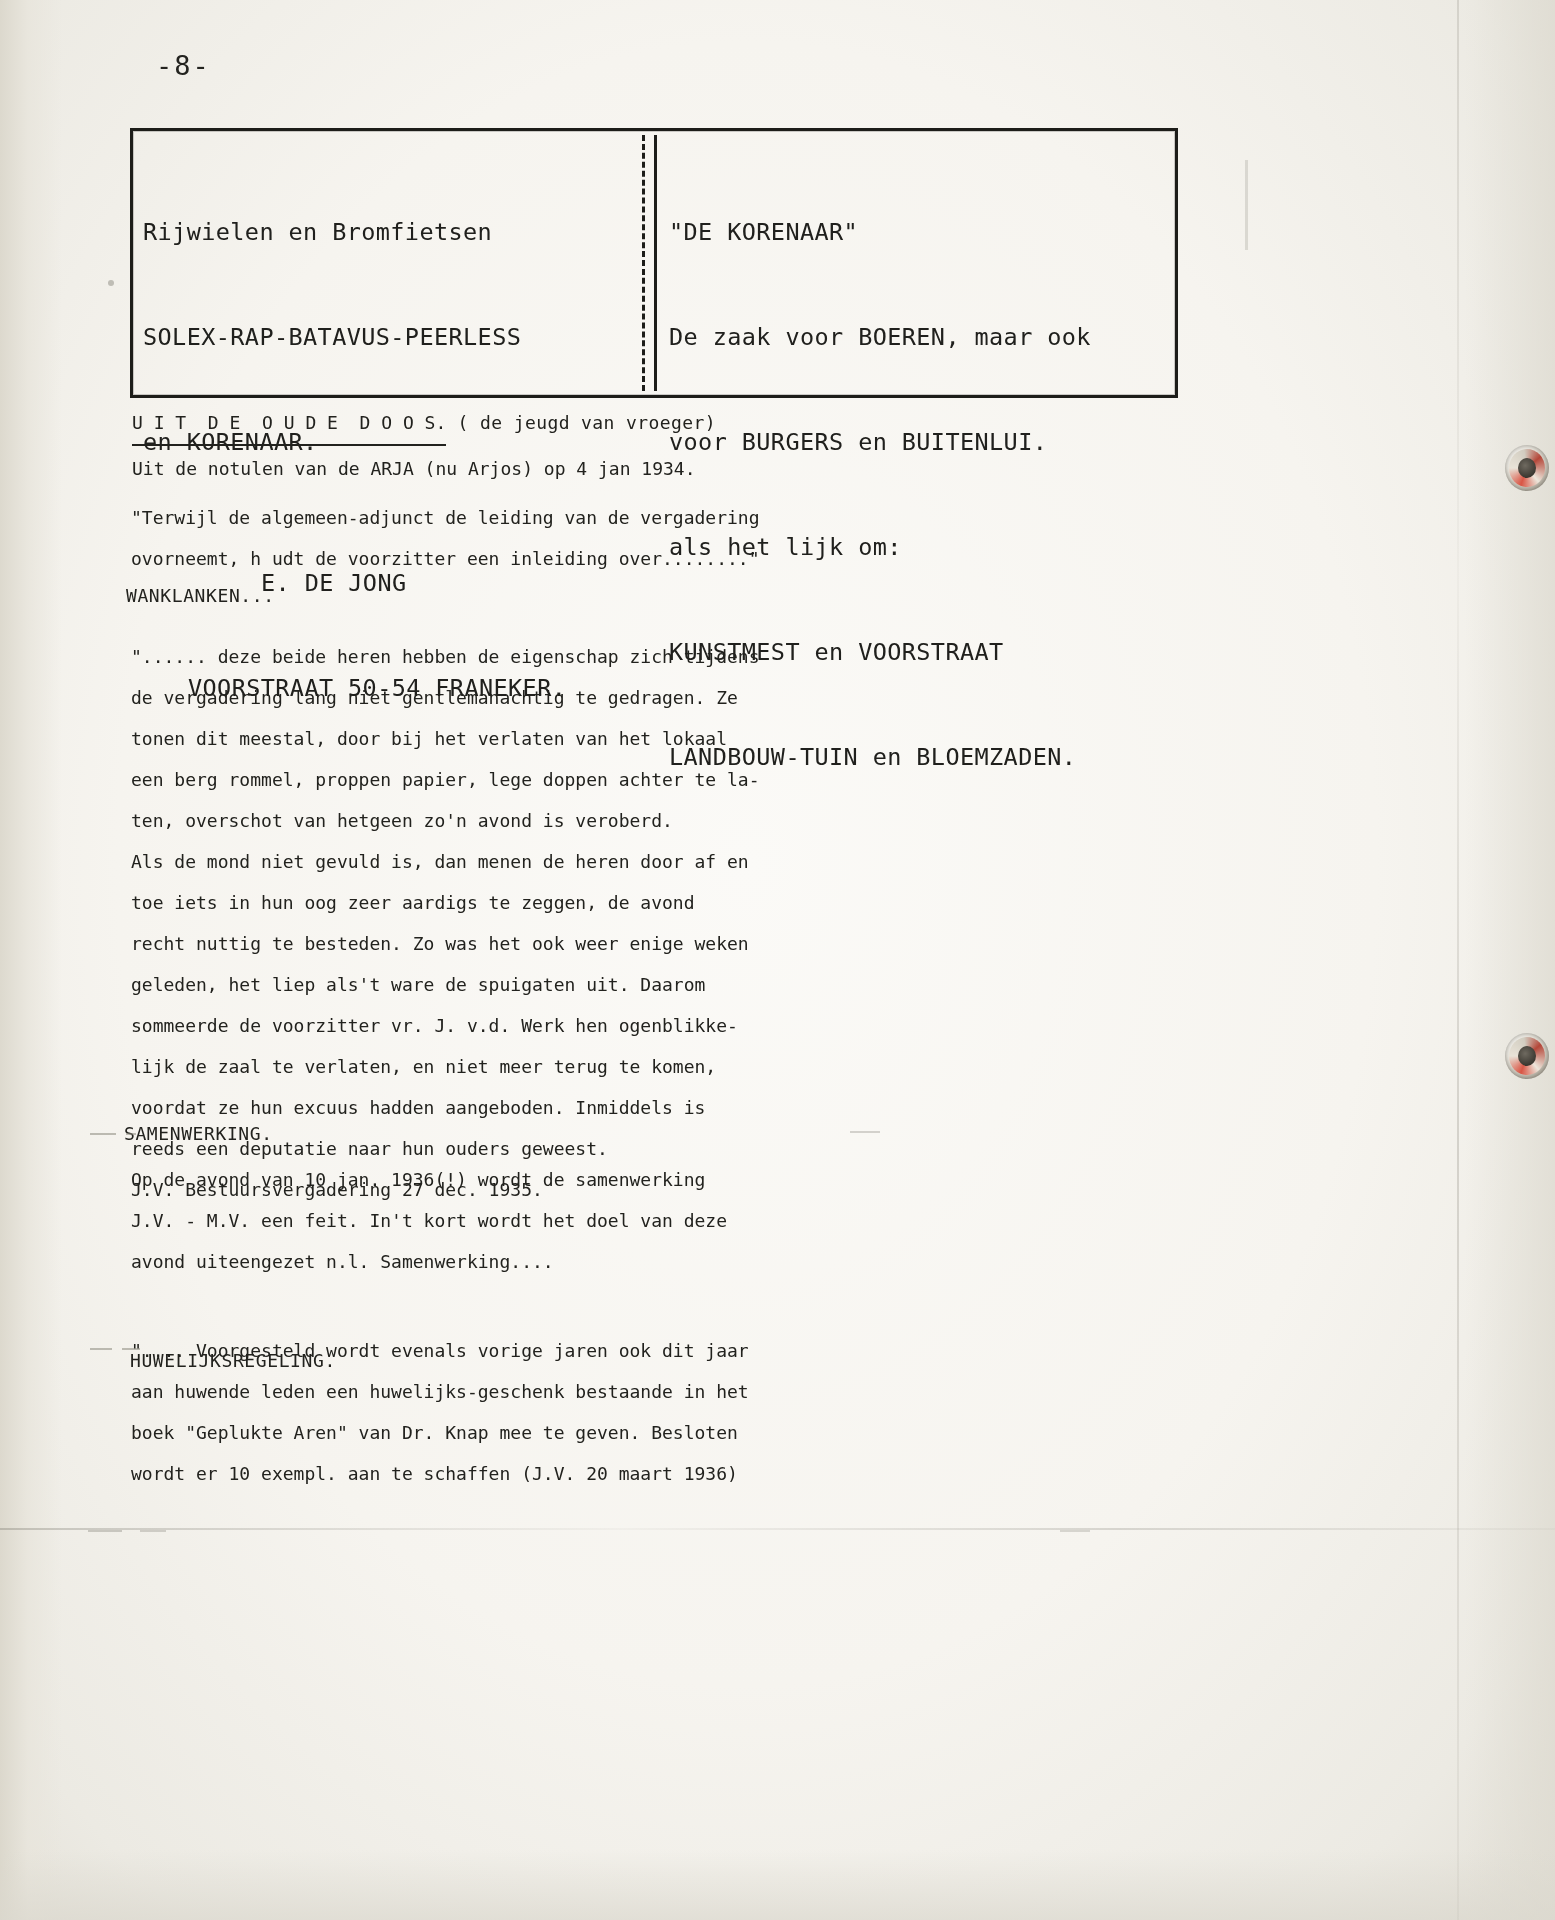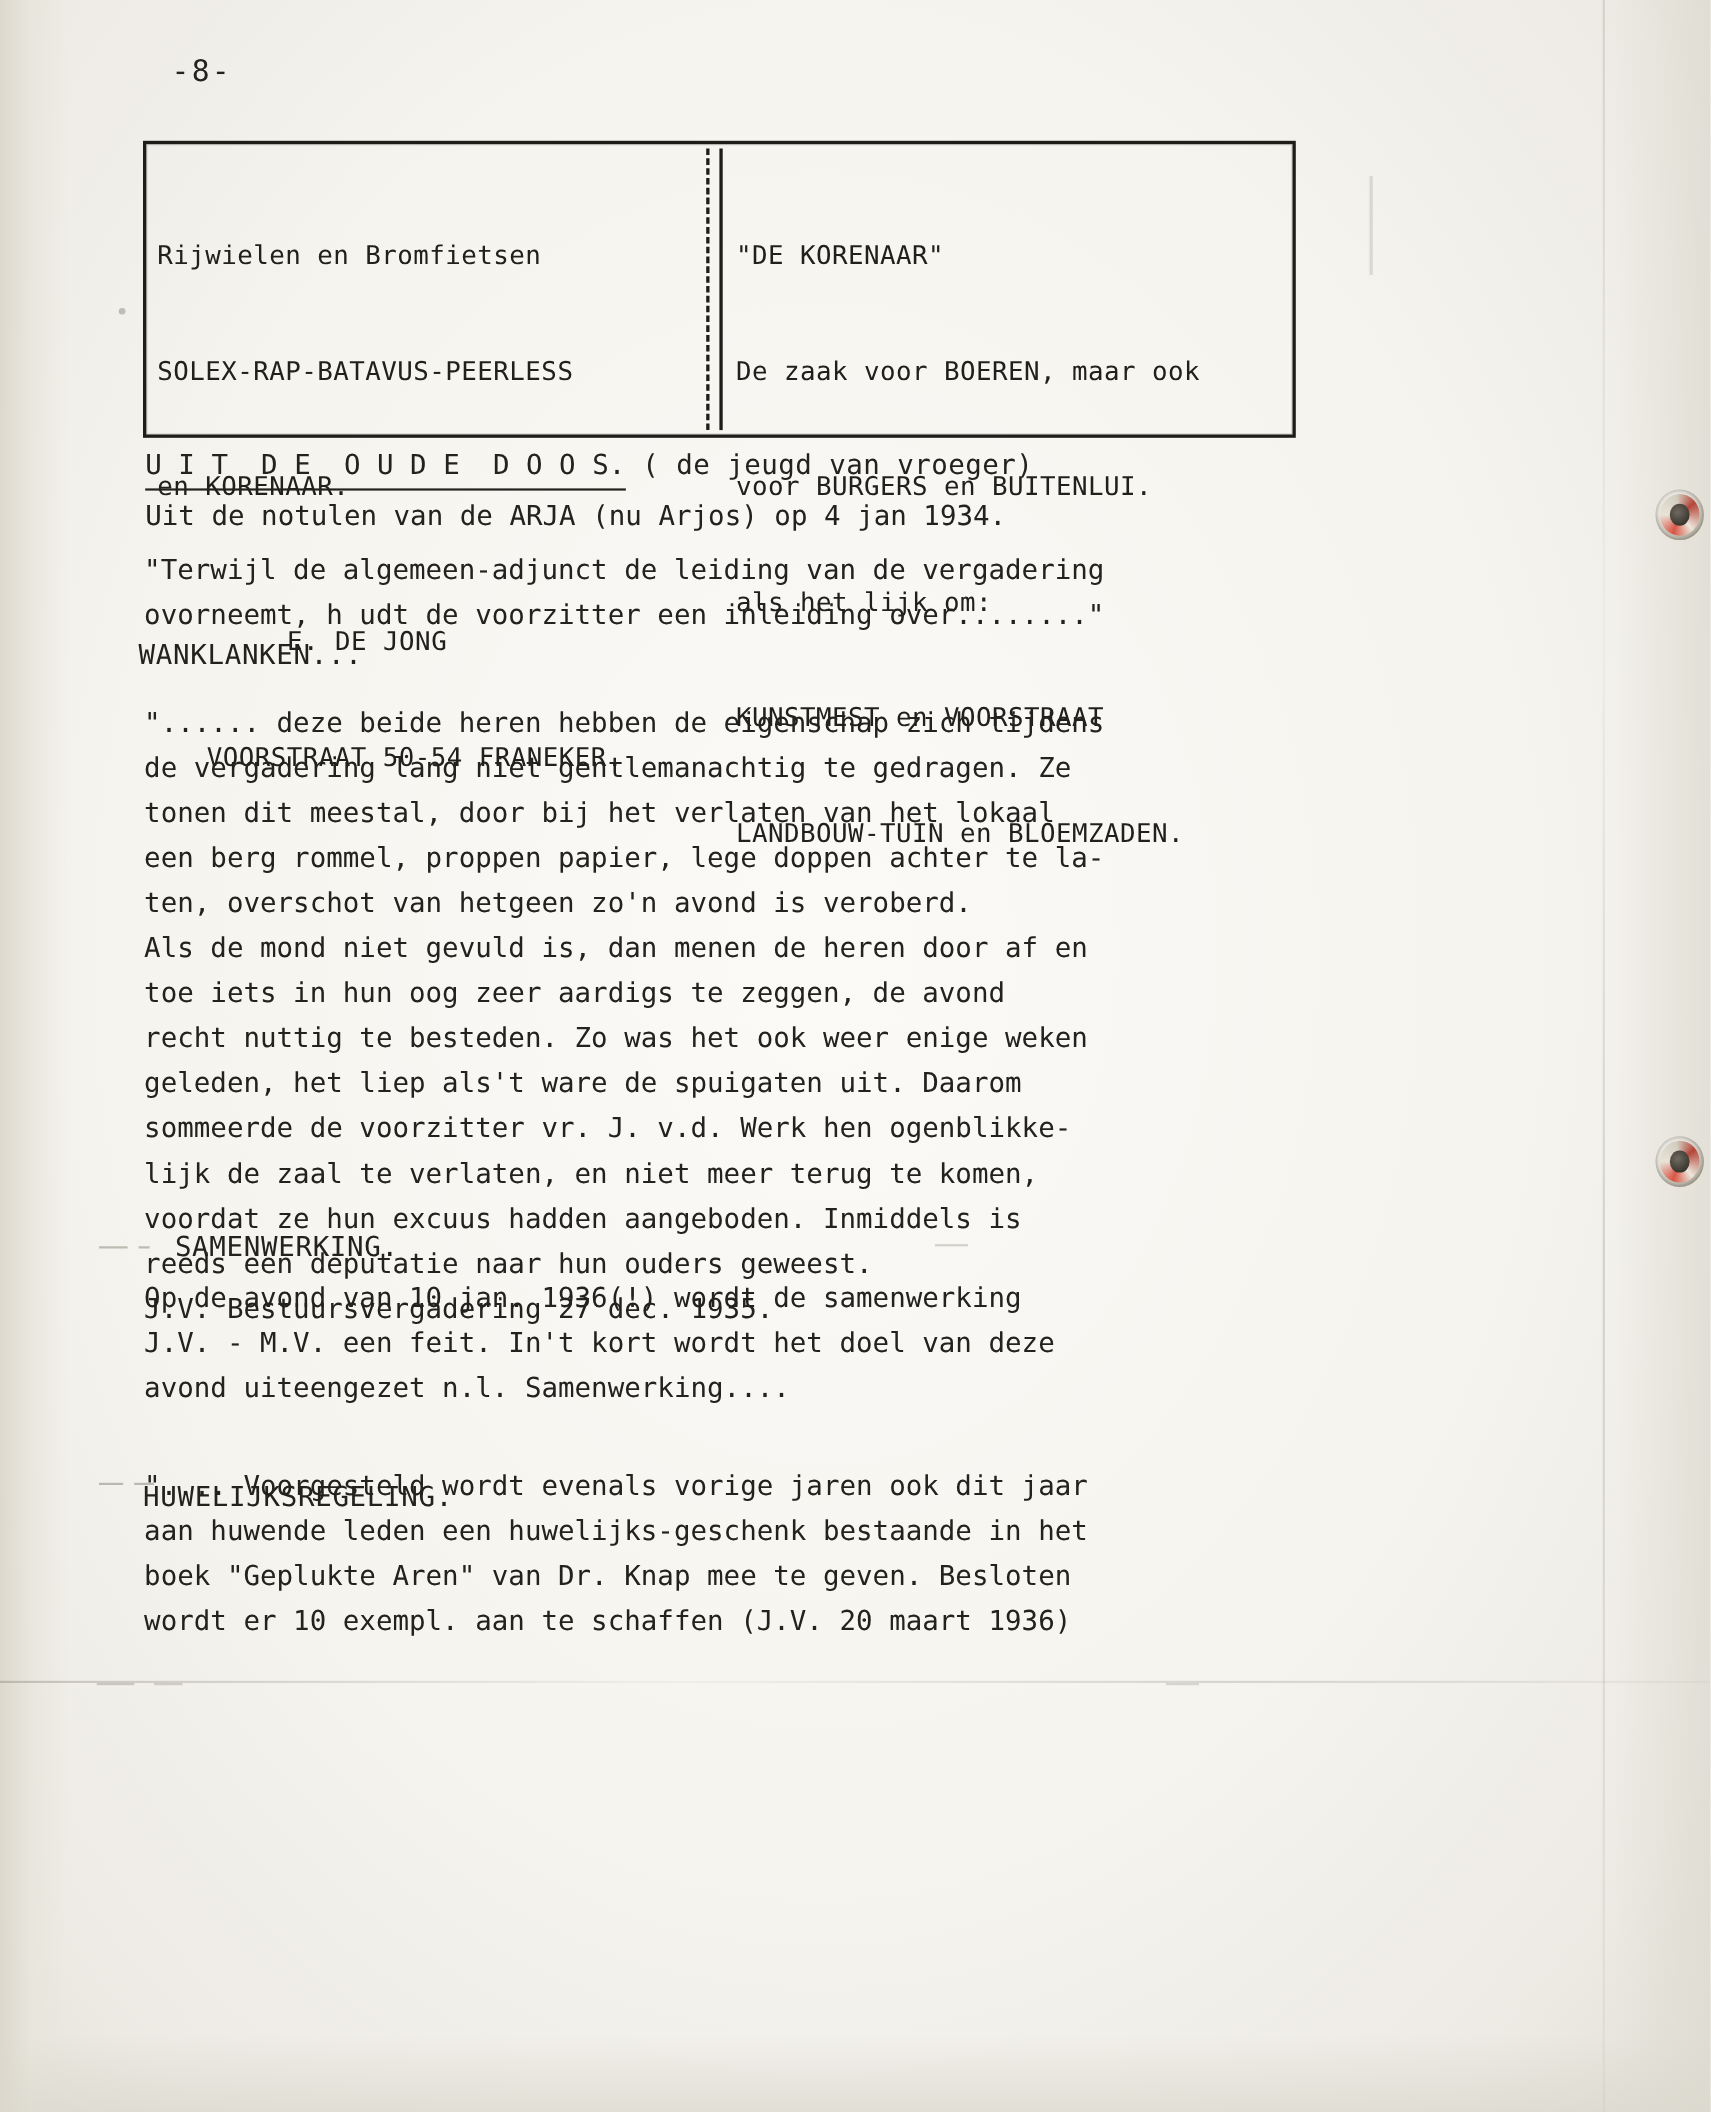--- a/index.html
+++ b/index.html
@@ -129,39 +129,39 @@
   }
   #ad-left { left: 10px; width: 495px; }
   #ad-right { left: 536px; width: 500px; }
   .ad-line { display: block; }
   .ad-indent-1 { padding-left: 118px; margin-top: 36px; }
   .ad-indent-2 { padding-left: 45px; }
 
   
   .txt {
     position: absolute;
-    font-size: 25px;
+    font-size: 18px;
     line-height: 41px;
     white-space: pre;
     color: #22221e;
   }
   .underline-heading {
     border-bottom: 2px solid #22221e;
     display: inline-block;
     padding-bottom: 1px;
   }
 
   #sec-uitdeoudedoos { left: 132px; top: 402px; }
   #sec-uitdeoudedoos .suffix { letter-spacing: .4px; }
 
   #line-notulen { left: 132px; top: 448px; }
   #para-terwijl { left: 131px; top: 497px; }
   #head-wanklanken { left: 126px; top: 575px; letter-spacing: .6px; }
   #para-wanklanken { left: 131px; top: 636px; }
-  #head-samenwerking { left: 124px; top: 1113px; letter-spacing: .6px; margin-left: 35px; }
+  #head-samenwerking { left: 124px; top: 1113px; letter-spacing: .6px; }
   #para-samenwerking { left: 131px; top: 1159px; }
   #head-huwelijk { left: 130px; top: 1340px; letter-spacing: .6px; }
   #para-huwelijk { left: 131px; top: 1330px; }
 
   
   .stray {
     position: absolute;
     background: #8c8a80;
     opacity: .55;
   }

